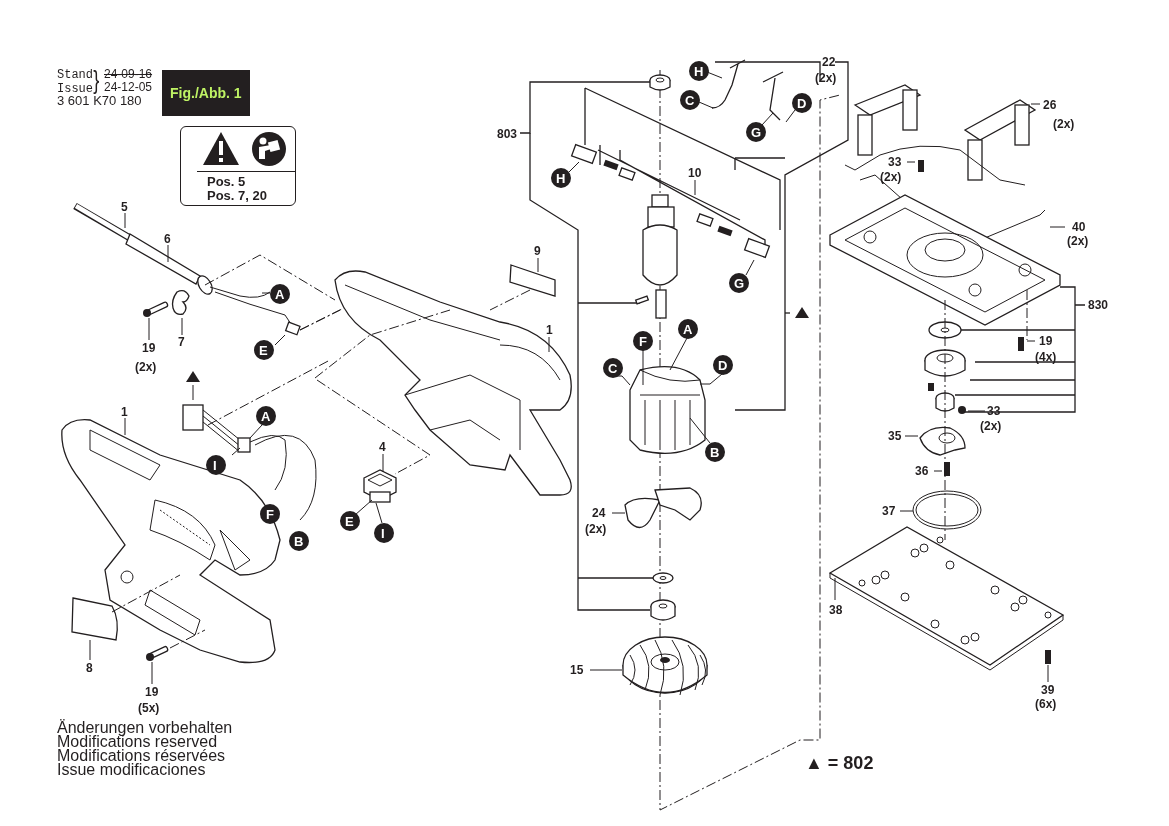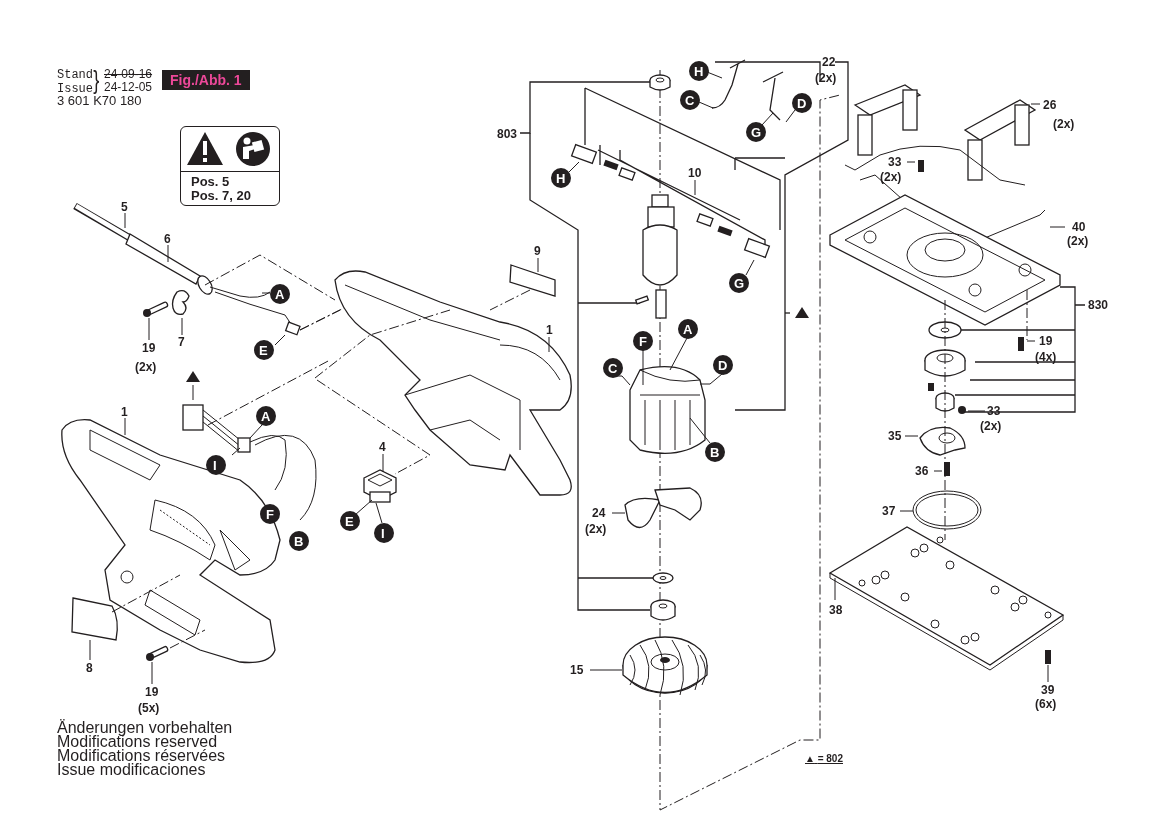--- a/index.html
+++ b/index.html
@@ -4,27 +4,27 @@
 <style>
   html,body{margin:0;padding:0;background:#fff;}
   body{width:1169px;height:826px;position:relative;overflow:hidden;font-family:"Liberation Sans",sans-serif;color:#231f20;}
   .abs{position:absolute;}
   .hdr-code{left:57px;top:45px;font-size:13px;margin-top:48px;}
   .stand{left:57px;top:68px;font-size:12px;line-height:13px;}
   .stand .lbl{display:inline-block;width:34px;font-family:Liberation Mono, monospace;}
   .brace{position:absolute;left:92px;top:67px;font-size:26px;line-height:26px;transform:scaleX(.7);}
   .dates{position:absolute;left:104px;top:68px;font-size:12px;line-height:13px;}
   .strike{text-decoration:line-through;text-align:right;}
-  .fig{left:162px;top:70px;background:#231f20;color:#ec4899;font-weight:bold;font-size:14px;padding:1px 8px;line-height:18px;}
-  .warn{left:180px;top:126px;width:98px;height:78px;border:1.5px solid #231f20;border-radius:6px;}
+  .fig{left:162px;top:70px;background:#231f20;color:#bef264;font-weight:bold;font-size:14px;padding:14px 8px;line-height:18px;}
+  .warn{left:180px;top:126px;width:98px;height:78px;border:1.5px solid #231f20;border-radius:6px;padding-left:16px;}
   .warn .icons{height:44px;border-bottom:1.5px solid #231f20;position:relative;}
   .warn .pos{font-weight:bold;font-size:13px;line-height:14px;padding:3px 0 0 10px;}
   .footer{left:57px;top:721px;font-size:16px;line-height:14px;}
   svg text{font-family:"Liberation Sans",sans-serif;}
-  .legend{left:805px;top:753px;font-size:10px;font-weight:bold;text-decoration:underline;}
+  .legend{left:805px;top:753px;font-size:18px;font-weight:bold;}
 </style>
 </head>
 <body>
 
 <div class="abs hdr-code">3 601 K70 180</div>
 <div class="abs stand">
   <div><span class="lbl">Stand</span></div>
   <div><span class="lbl">Issue</span></div>
 </div>
 <div class="brace">}</div>

